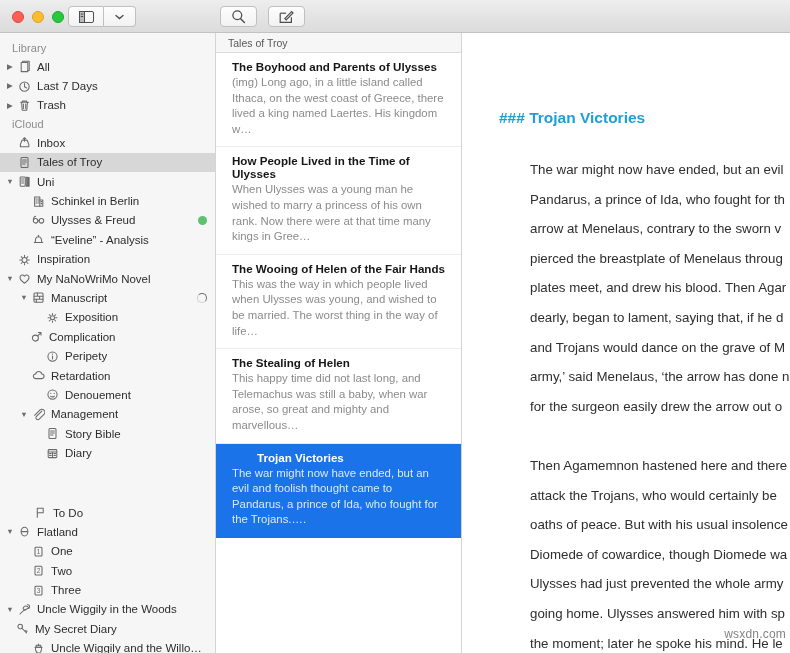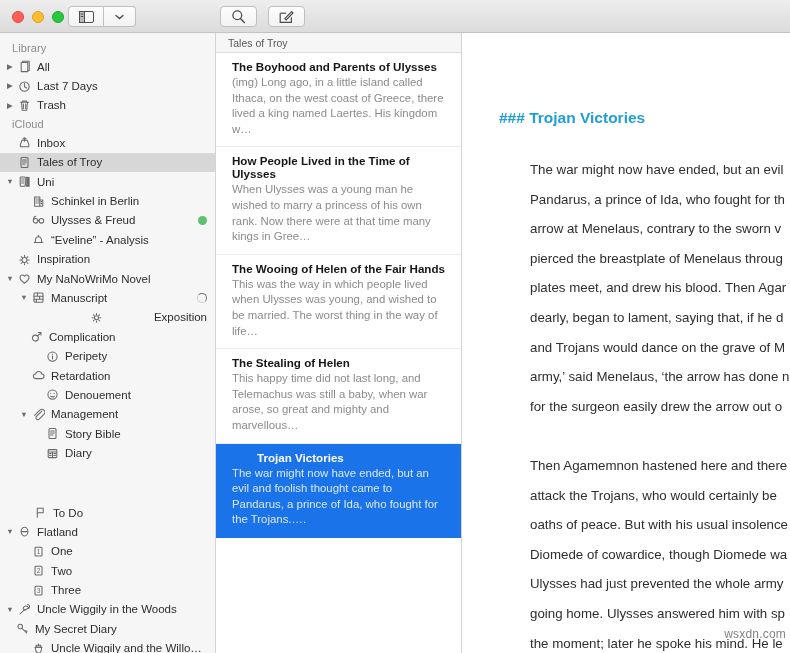--- a/index.html
+++ b/index.html
@@ -302,21 +302,21 @@
             <svg width="13" height="13" viewBox="0 0 13 13">
               <rect x="2" y="2" width="9" height="9.2" rx="1" fill="none" stroke="currentColor" stroke-width="1.05" stroke-linecap="round" stroke-linejoin="round"></rect>
               <path d="M2 5.2h9M2 8.2h9M5.4 2v3.2M7.6 5.2v3M4.3 8.2v3" fill="none" stroke="currentColor" stroke-width="1.05" stroke-linecap="round" stroke-linejoin="round"></path>
             </svg>
           </span>
           <span class="sb-label">Manuscript</span>
           <span class="sb-badge">
             <span class="spinner"></span>
           </span>
         </div>
-        <div class="sb-row" style="padding-left: 32px; justify-content: space-between;">
+        <div class="sb-row" style="padding-left: 32px;">
           <span class="sb-tw"></span>
           <span class="sb-ic">
             <svg width="13" height="13" viewBox="0 0 13 13">
               <circle cx="6.5" cy="6.8" r="2" fill="none" stroke="currentColor" stroke-width="1.05" stroke-linecap="round" stroke-linejoin="round"></circle>
               <path d="M6.5 2.4v1.3M6.5 9.9v1.3M2.1 6.8h1.3M9.6 6.8h1.3M3.4 3.7l.9.9M8.7 9l.9.9M9.6 3.7l-.9.9M4.3 9l-.9.9" fill="none" stroke="currentColor" stroke-width="1.05" stroke-linecap="round" stroke-linejoin="round"></path>
             </svg>
           </span>
           <span class="sb-label">Exposition</span>
         </div>
         <div class="sb-row" style="padding-left: 16px;">

